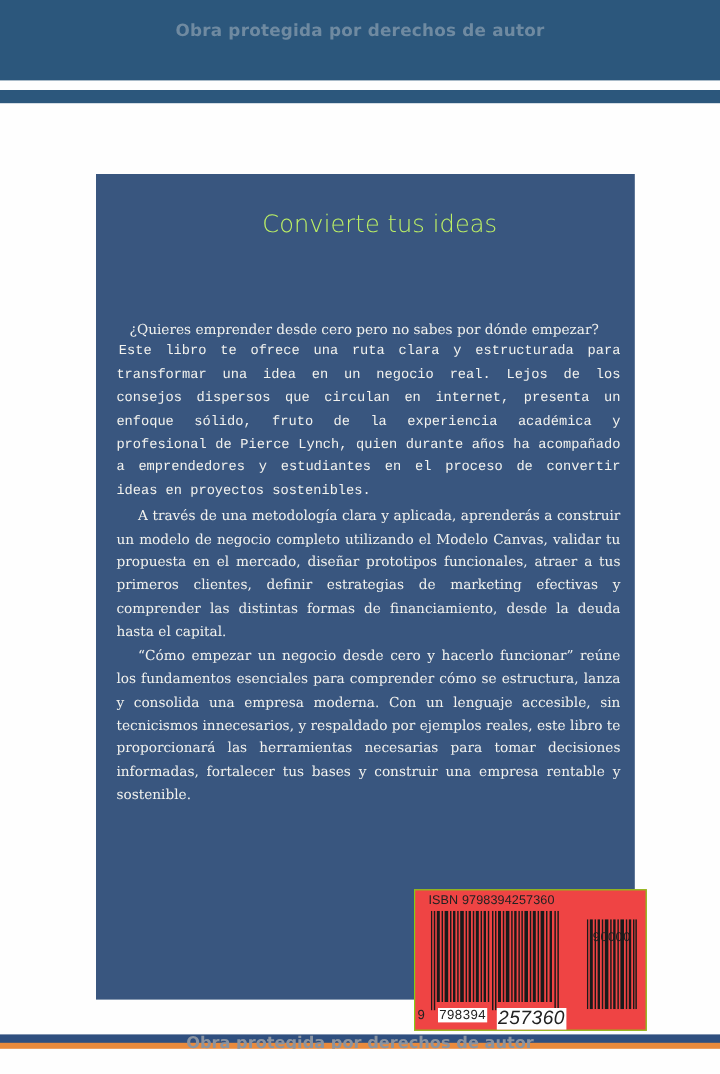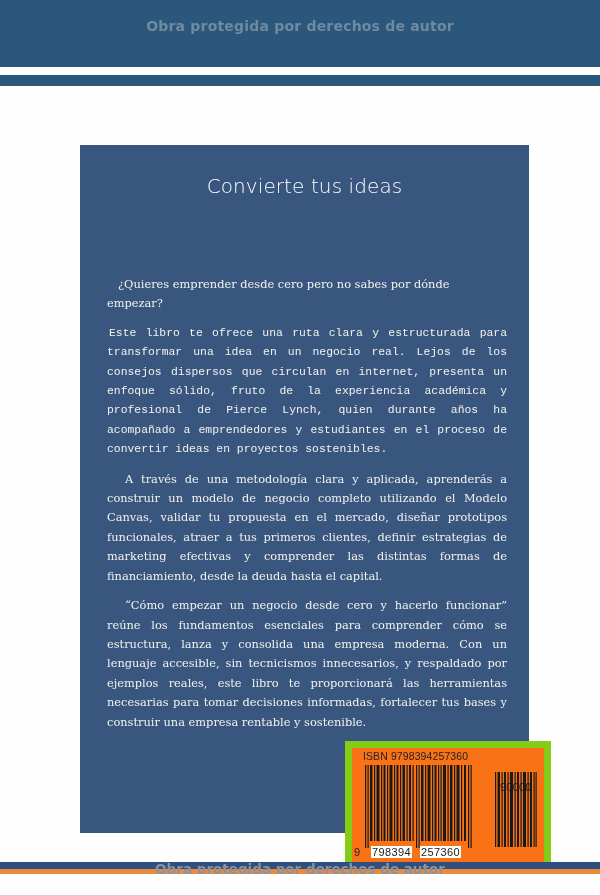--- a/index.html
+++ b/index.html
@@ -20,58 +20,58 @@
     .top-stripe {
       position: absolute; left: 0; top: 75px; width: 600px; height: 11px;
       background: #2c577c;
     }
     .panel {
       position: absolute; left: 80px; top: 145px; width: 449px; height: 688px;
       background: #39567f;
       color: #f4f4f0;
     }
     .panel-title {
-      position: absolute; left: 0; top: 26px; width: 449px; text-align: center;
+      position: absolute; left: 12px; top: 26px; width: 449px; text-align: center;
       font-family: "DejaVu Sans", sans-serif; font-weight: 300;
-      font-size: 20px; line-height: 30px; color: #ffffff; letter-spacing: 0.1px;
+      font-size: 20px; line-height: 30px; color: #bef264; letter-spacing: 0.1px;
     }
     .panel-body {
       position: absolute; left: 17px; top: 120px; width: 420px;
       font-family: "DejaVu Serif", serif;
       font-size: 11.4px; line-height: 19.4px; color: #f2f2ee;
       text-align: justify;
     }
-    .panel-body p { margin: 10px; text-indent: 18px; }
+    .panel-body p { margin: 0; text-indent: 18px; }
     .panel-body p.first { text-indent: 11px; text-align: left; }
     .panel-body p.second { text-indent: 2px; font-family: Liberation Mono, monospace; }
     .barcode-box {
       position: absolute; left: 345px; top: 741px; width: 192px; height: 116px;
-      background: #f97316; border: 7px solid #84cc16;
+      background: #ef4444; border: 1px solid #84cc16;
       font-family: "Liberation Sans", sans-serif; color: #222;
     }
     .isbn-label {
       position: absolute; left: 11px; top: 2px; font-size: 10.5px; letter-spacing: 0.1px;
     }
     .bars-main {
       position: absolute; left: 13px; top: 17px; width: 108px; height: 83px;
     }
     .bars-addon {
       position: absolute; left: 143px; top: 24px; width: 42px; height: 75px;
     }
     .addon-label {
       position: absolute; left: 148px; top: 14px; font-size: 10.5px; letter-spacing: 0.5px; margin-top: 19px;
     }
     .digits-lead { position: absolute; left: 2px; top: 98px; font-size: 11px; }
     .digits-g1 {
       position: absolute; left: 19px; top: 98px; font-size: 11px; letter-spacing: 0.4px;
       background: #fff; padding: 0 1px;
     }
     .digits-g2 {
-      position: absolute; left: 68px; top: 98px; font-size: 11px; letter-spacing: 0.4px;
-      background: #fff; padding: 0 1px;
+      position: absolute; left: 68px; top: 98px; font-size: 16px; letter-spacing: 0.4px;
+      background: #fff; padding: 0 1px; font-style: italic;
     }
     .bottom-band {
       position: absolute; left: 0; top: 862px; width: 600px; height: 8px;
       background: #2f4f7f;
     }
     .bottom-orange {
       position: absolute; left: 0; top: 869px; width: 600px; height: 5px;
       background: #e98a3c;
     }
     .bottom-watermark {

